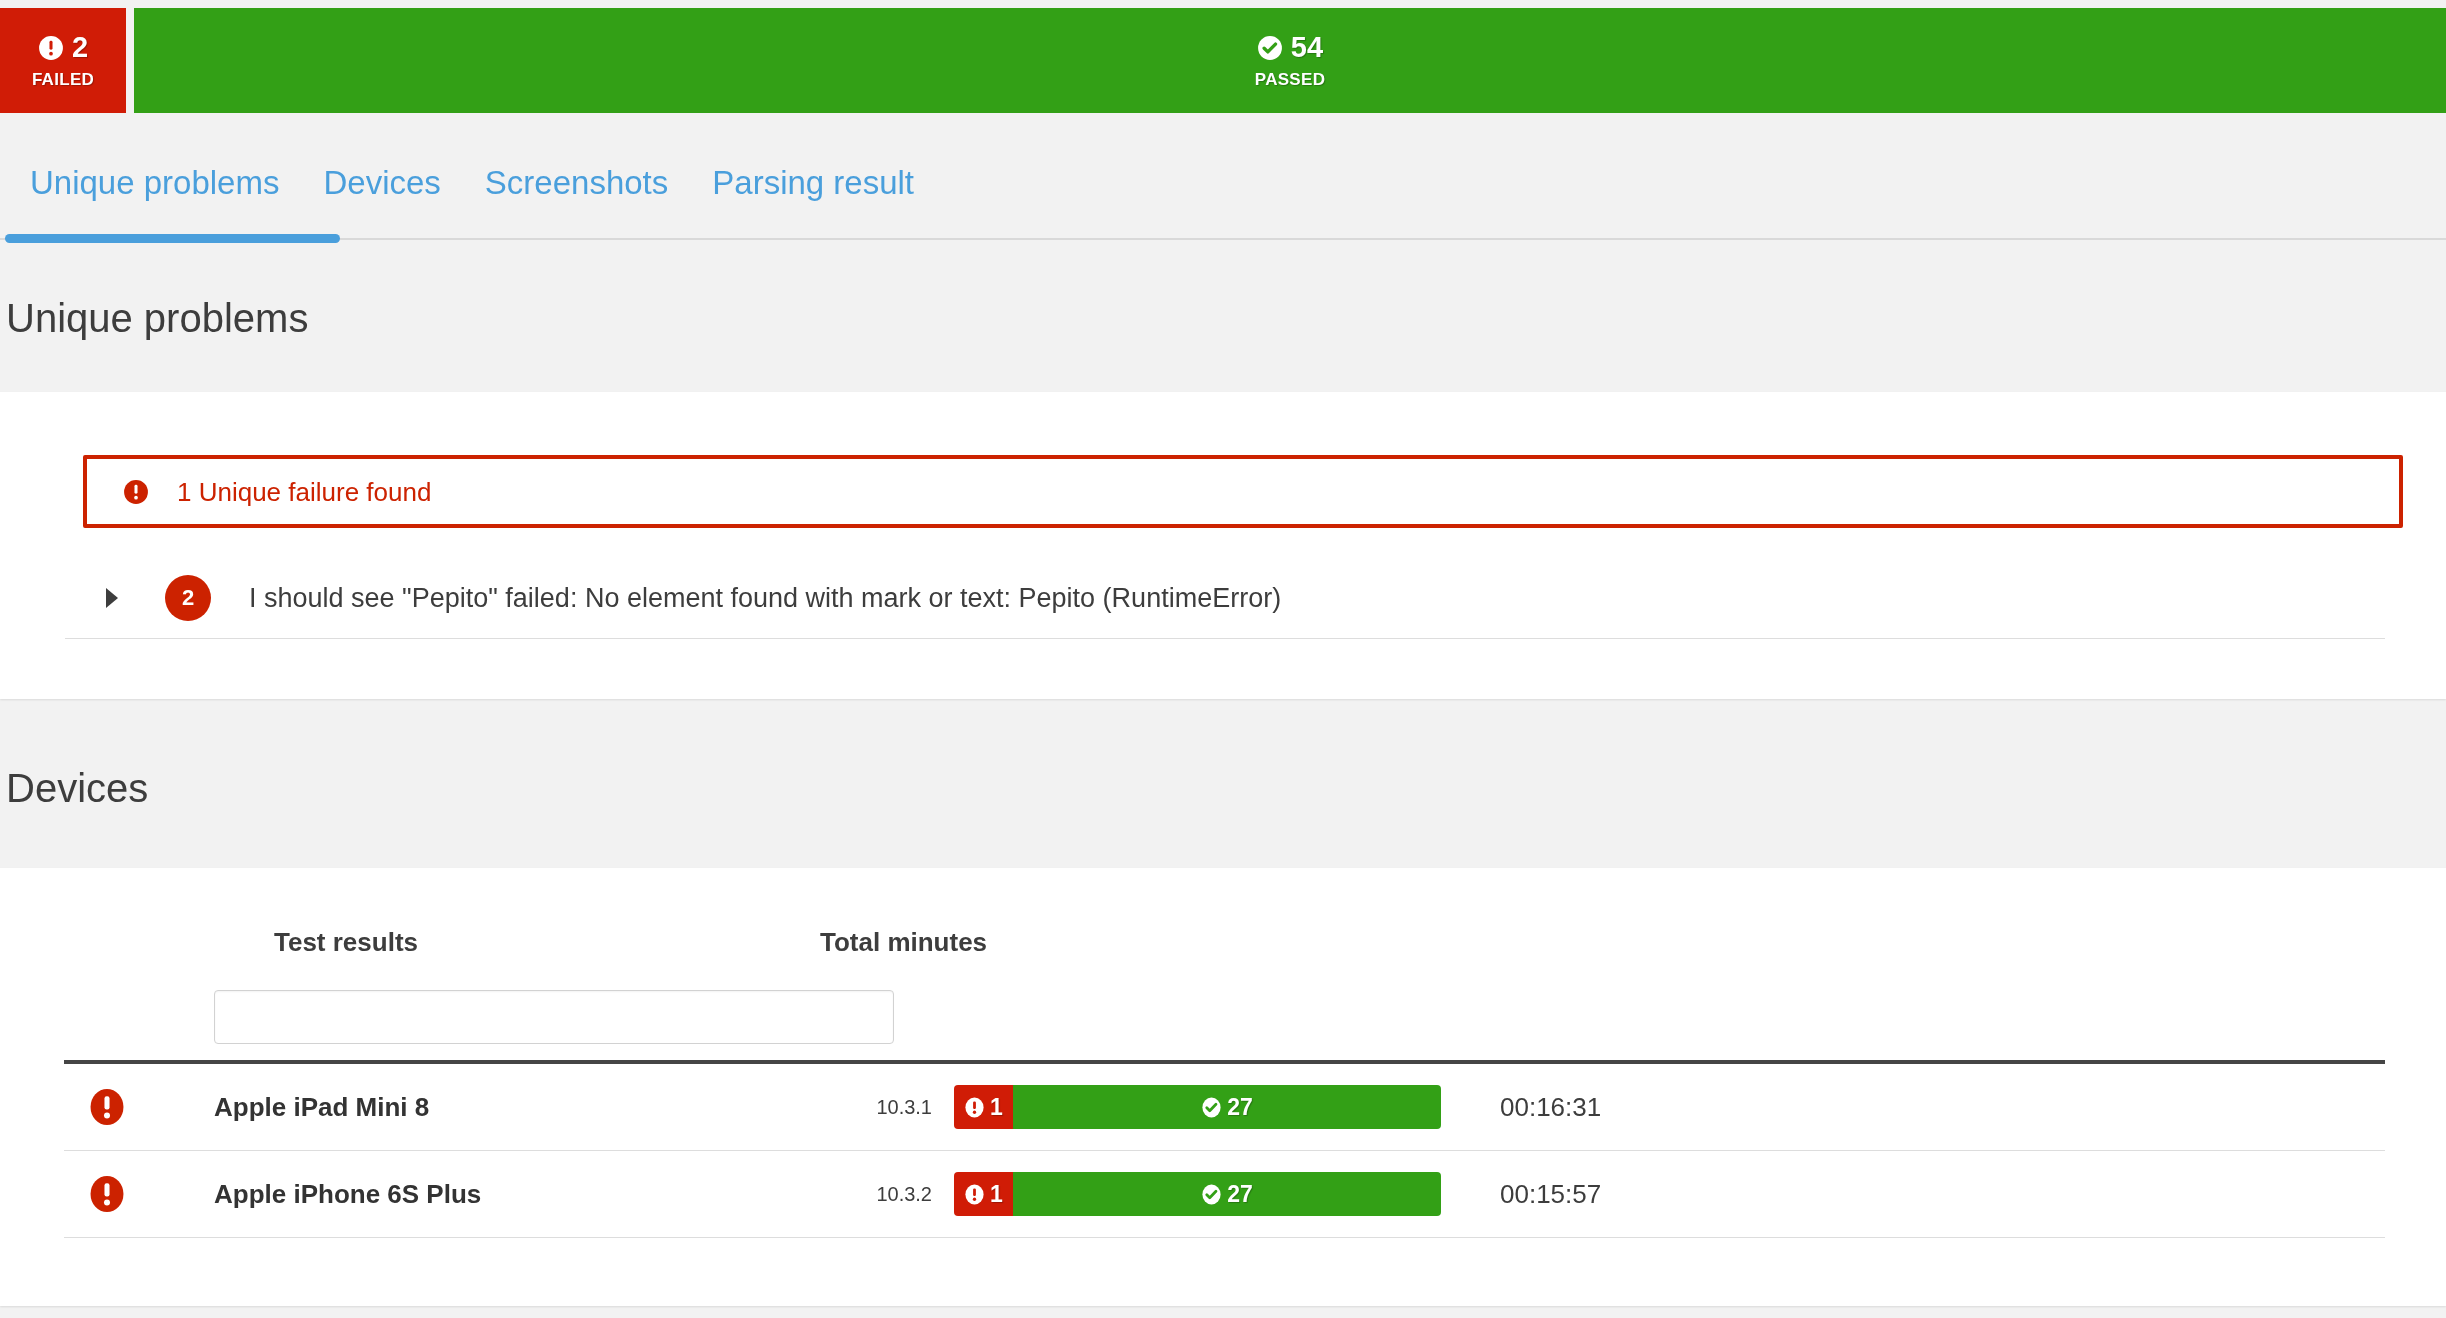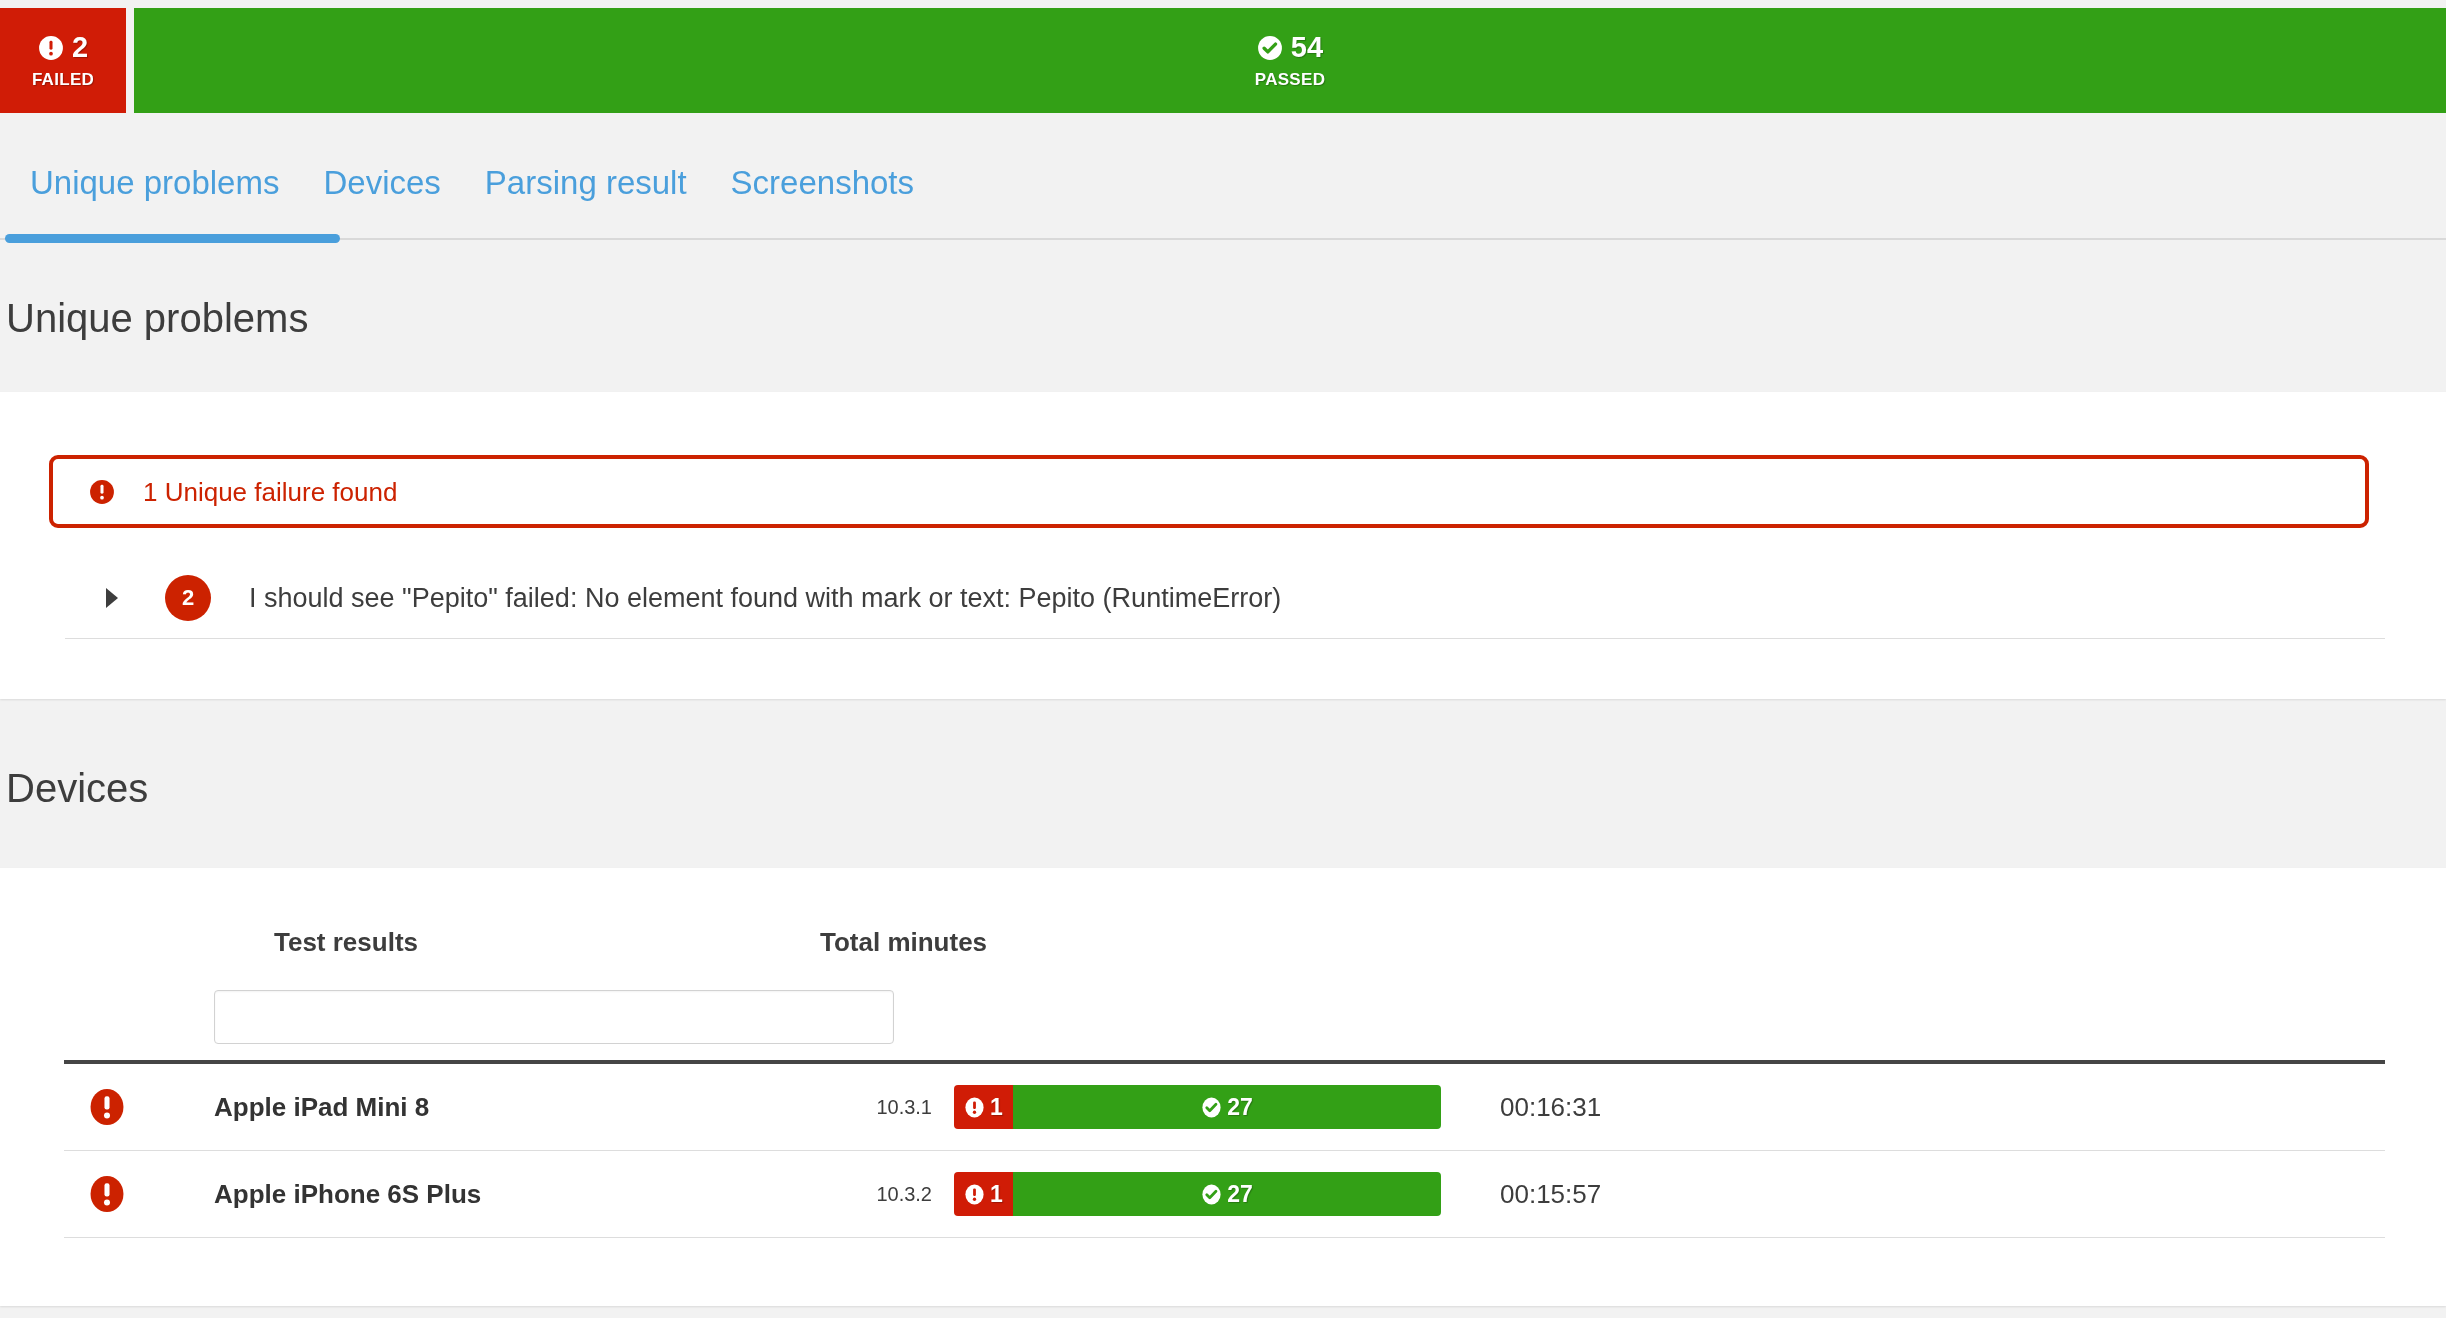--- a/index.html
+++ b/index.html
@@ -90,24 +90,24 @@
     left: 0; width: 2446px;
     background: #ffffff;
     box-shadow: 0 1px 2px rgba(0,0,0,0.10);
   }
   #card-unique { top: 392px; height: 307px; }
   #card-devices { top: 868px; height: 438px; }
 
   
   .alert-box {
     position: absolute;
-    left: 49px; top: 63px;
+    left: 83px; top: 63px;
     width: 2320px; height: 73px;
     border: 4px solid #cc2200;
-    border-radius: 9px;
+    border-radius: 2px;
     display: flex; align-items: center;
     padding-left: 36px;
     background: #ffffff;
   }
   .alert-icon { width: 26px; height: 26px; flex: none; }
   .alert-text {
     font-size: 26px; color: #cc2200;
     margin-left: 28px; line-height: 1;
   }
 
@@ -250,22 +250,22 @@
         <span>54</span>
       </div>
       <div class="summary-label">PASSED</div>
     </div>
 
   </div>
 
   <div class="tabs">
     <div class="tab">Unique problems</div>
     <div class="tab">Devices</div>
+    <div class="tab">Screenshots</div>
     <div class="tab">Parsing result</div>
-    <div class="tab">Screenshots</div>
   </div>
   <div class="tabs-underline"></div>
   <div class="tabs-active-underline"></div>
 
   <div class="section-heading" id="unique-heading">Unique problems</div>
 
   <div class="card" id="card-unique">
 
     <div class="alert-box">
       <span class="ico alert-icon">

